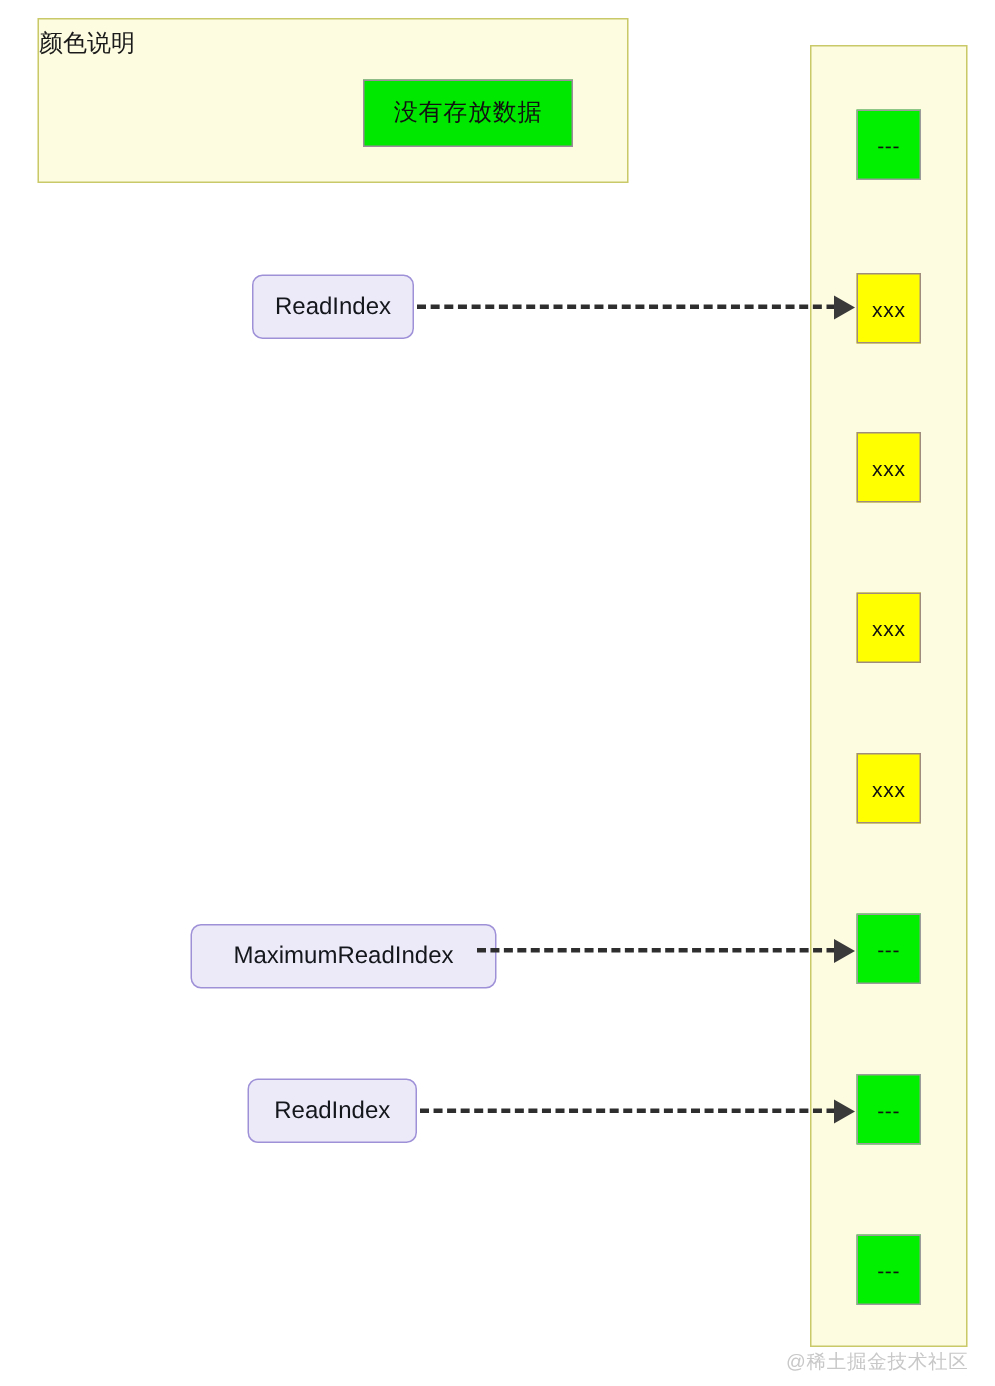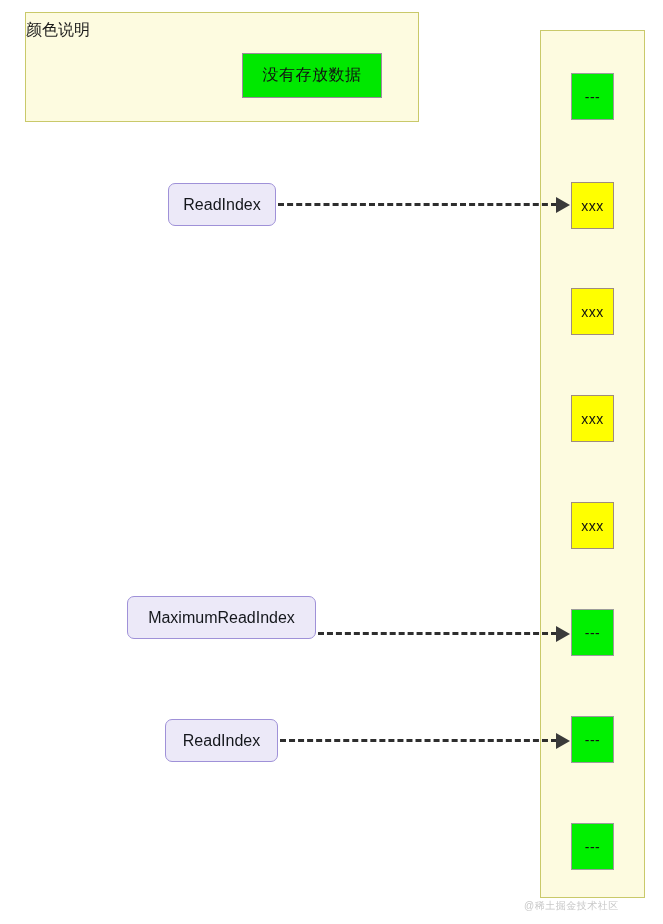--- a/index.html
+++ b/index.html
@@ -104,21 +104,21 @@
     border: 1px solid #9f91d8;
     border-radius: 7px;
     display: flex;
     align-items: center;
     justify-content: center;
     font-size: 16px;
     color: #14171c;
     white-space: nowrap;
   }
   #label-readindex  { left: 168px; top: 183px; width: 108px; height: 43px; }
-  #label-maxread    { left: 127px; top: 596px; width: 189px; height: 43px; }
+  #label-maxread    { left: 127px; top: 616px; width: 204px; height: 43px; }
   #label-writeindex { left: 165px; top: 719px; width: 113px; height: 43px; }
 
   
   .connector {
     position: absolute;
     height: 3px;
   }
   .connector .dash-line {
     position: absolute;
     left: 0;
@@ -139,21 +139,21 @@
   }
   #connector-readindex  { left: 278px; top: 203px; width: 292px; }
   #connector-maxread    { left: 318px; top: 632px; width: 252px; }
   #connector-writeindex { left: 280px; top: 739px; width: 290px; }
 
   
   #watermark {
     position: absolute;
     left: 524px;
     top: 899px;
-    font-size: 10px;
+    font-size: 13px;
     color: #c8c8c8;
     letter-spacing: 0.5px;
     white-space: nowrap;
   }
 </style>
 </head>
 <body>
 
 <div id="legend-panel">
   <div id="legend-title">颜色说明</div>

